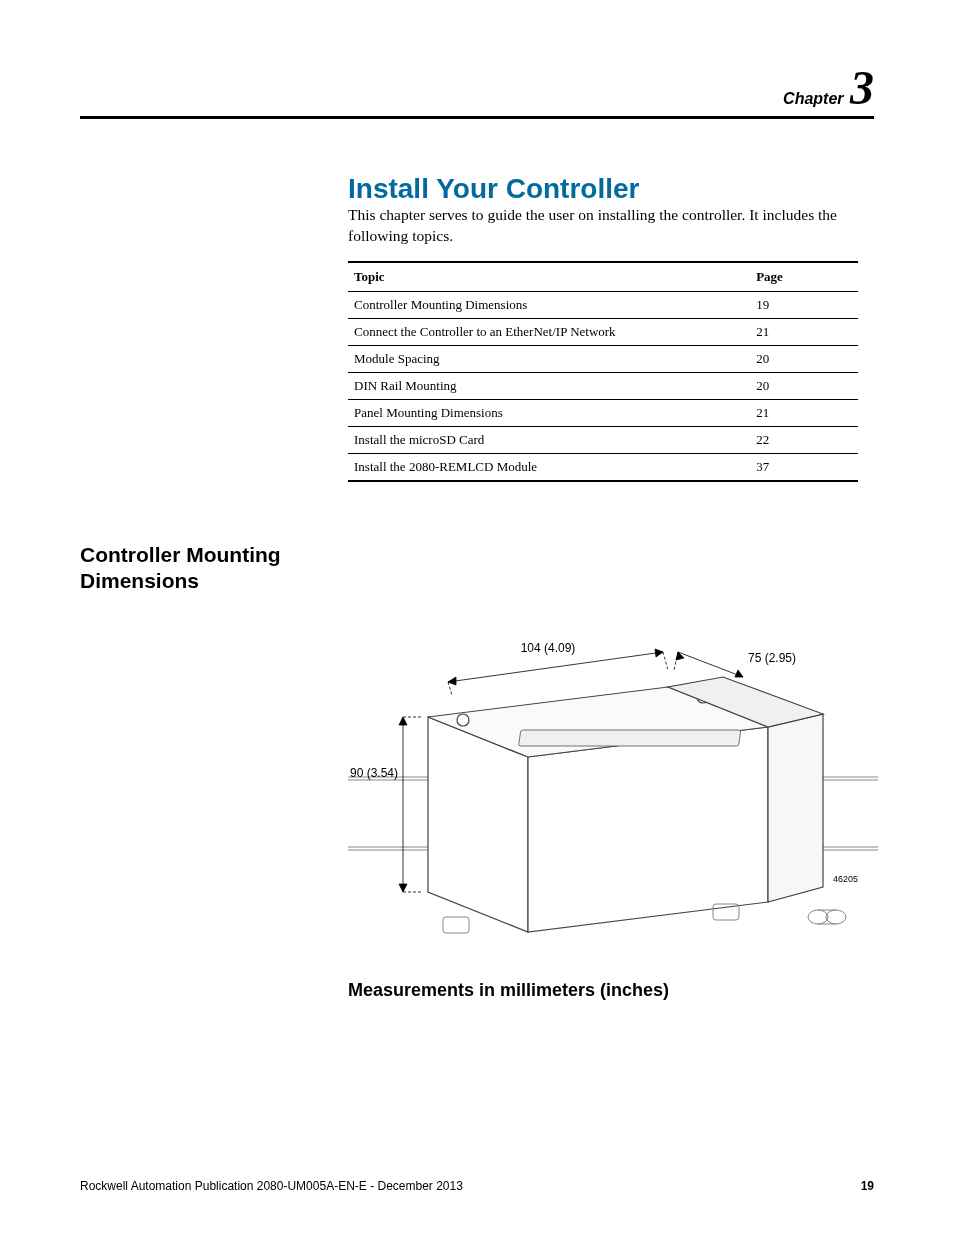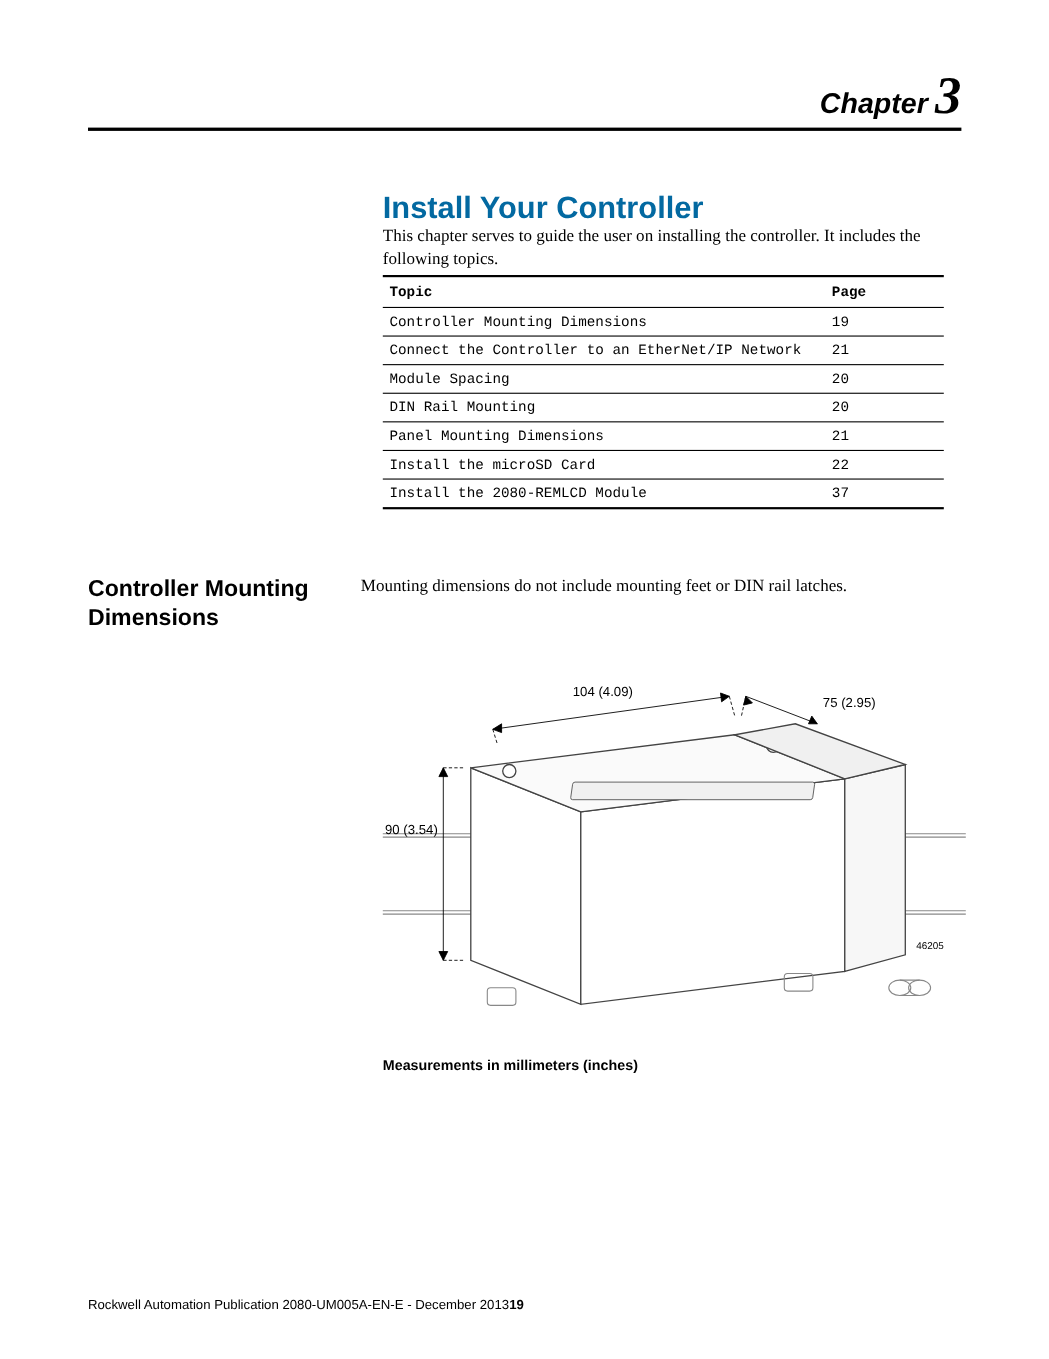--- a/index.html
+++ b/index.html
@@ -18,21 +18,21 @@
       position: absolute;
       top: 60px;
       right: 80px;
       left: 80px;
       text-align: right;
     }
     .chapter-label {
       font-family: Arial, Helvetica, sans-serif;
       font-style: italic;
       font-weight: bold;
-      font-size: 26px;
+      font-size: 16px;
       display: inline-block;
       vertical-align: baseline;
     }
     .chapter-num {
       font-family: "Times New Roman", Times, serif;
       font-style: italic;
       font-weight: bold;
       font-size: 48px;
       display: inline-block;
       vertical-align: baseline;
@@ -61,24 +61,24 @@
     }
     .intro {
       margin-left: 268px;
       font-family: Georgia, "Times New Roman", serif;
       font-size: 15.5px;
       line-height: 1.35;
       max-width: 520px;
     }
     .topic-table {
       margin-left: 268px;
-      margin-top: 3px;
+      margin-top: 14px;
       border-collapse: collapse;
       width: 510px;
-      font-family: Liberation Mono, monospace;
+      font-family: Liberation Serif, serif;
       font-size: 13px;
     }
     .topic-table th {
       text-align: left;
       font-weight: bold;
       border-top: 2px solid #000;
       border-bottom: 1px solid #000;
       padding: 6px 6px;
     }
     .topic-table td {
@@ -119,32 +119,32 @@
       position: relative;
     }
     .figure-svg {
       width: 100%;
       height: 100%;
     }
     .fig-caption {
       margin-left: 268px;
       margin-top: 8px;
       font-family: Arial, Helvetica, sans-serif;
-      font-size: 13px;
+      font-size: 18px;
       font-weight: bold;
     }
     .footer {
       position: absolute;
       bottom: 42px;
       left: 80px;
       right: 80px;
       font-family: Arial, Helvetica, sans-serif;
       font-size: 12px;
       display: flex;
-      justify-content: flex-start;
+      justify-content: space-between;
     }
     .footer .pg {
       font-weight: bold;
     }
     .dim-label {
       font-family: Arial, Helvetica, sans-serif;
       font-size: 12px;
       fill: #000;
     }
     .fig-id {
@@ -201,21 +201,20 @@
       </tr>
       <tr>
         <td>Install the 2080-REMLCD Module</td>
         <td>37</td>
       </tr>
     </tbody>
   </table>
 
   <div class="section-row">
     <div class="section-heading">Controller Mounting Dimensions</div>
-    <div class="section-body">Mounting dimensions do not include mounting feet or DIN rail latches.</div>
   </div>
 
   <div class="figure-area">
     <svg class="figure-svg" viewBox="0 0 530 350">
 
       <g stroke="#888" stroke-width="1" fill="none">
         <line x1="-10" y1="155" x2="540" y2="155"></line>
         <line x1="-10" y1="158" x2="540" y2="158"></line>
         <line x1="-10" y1="225" x2="540" y2="225"></line>
         <line x1="-10" y1="228" x2="540" y2="228"></line>

